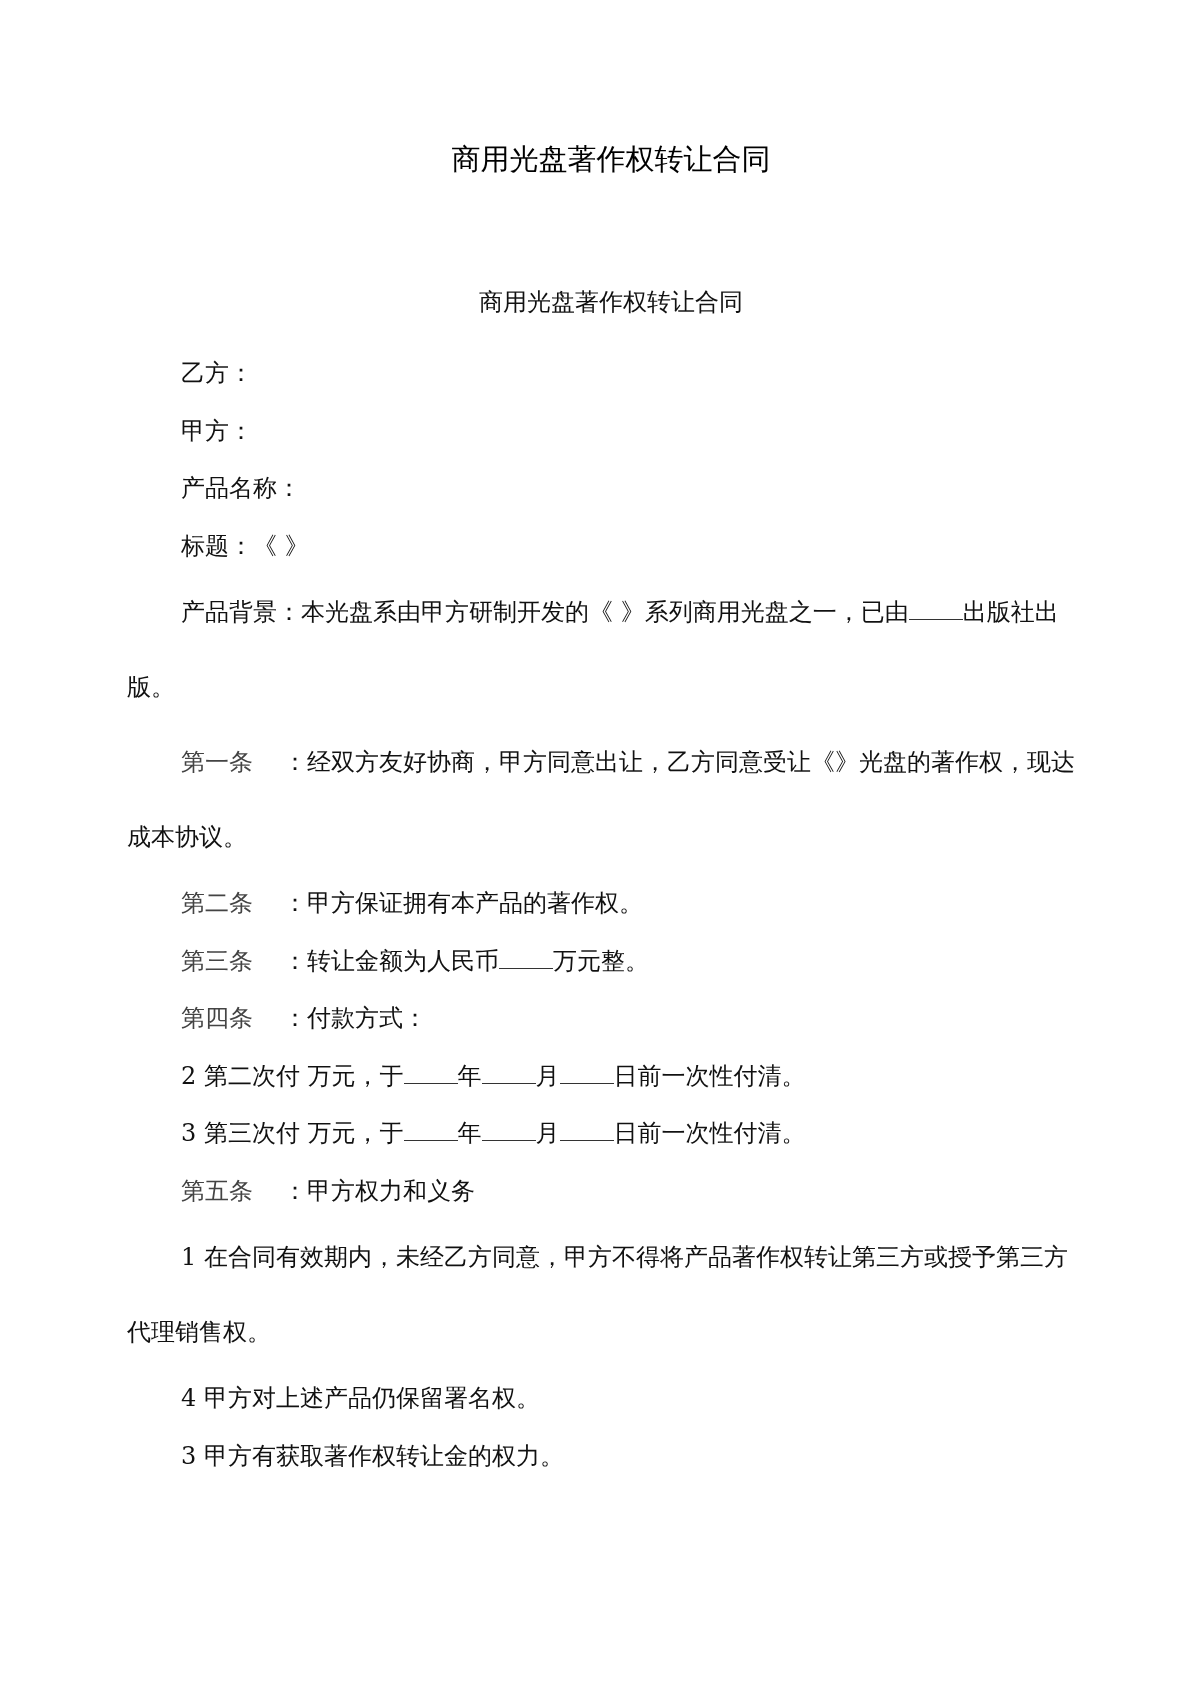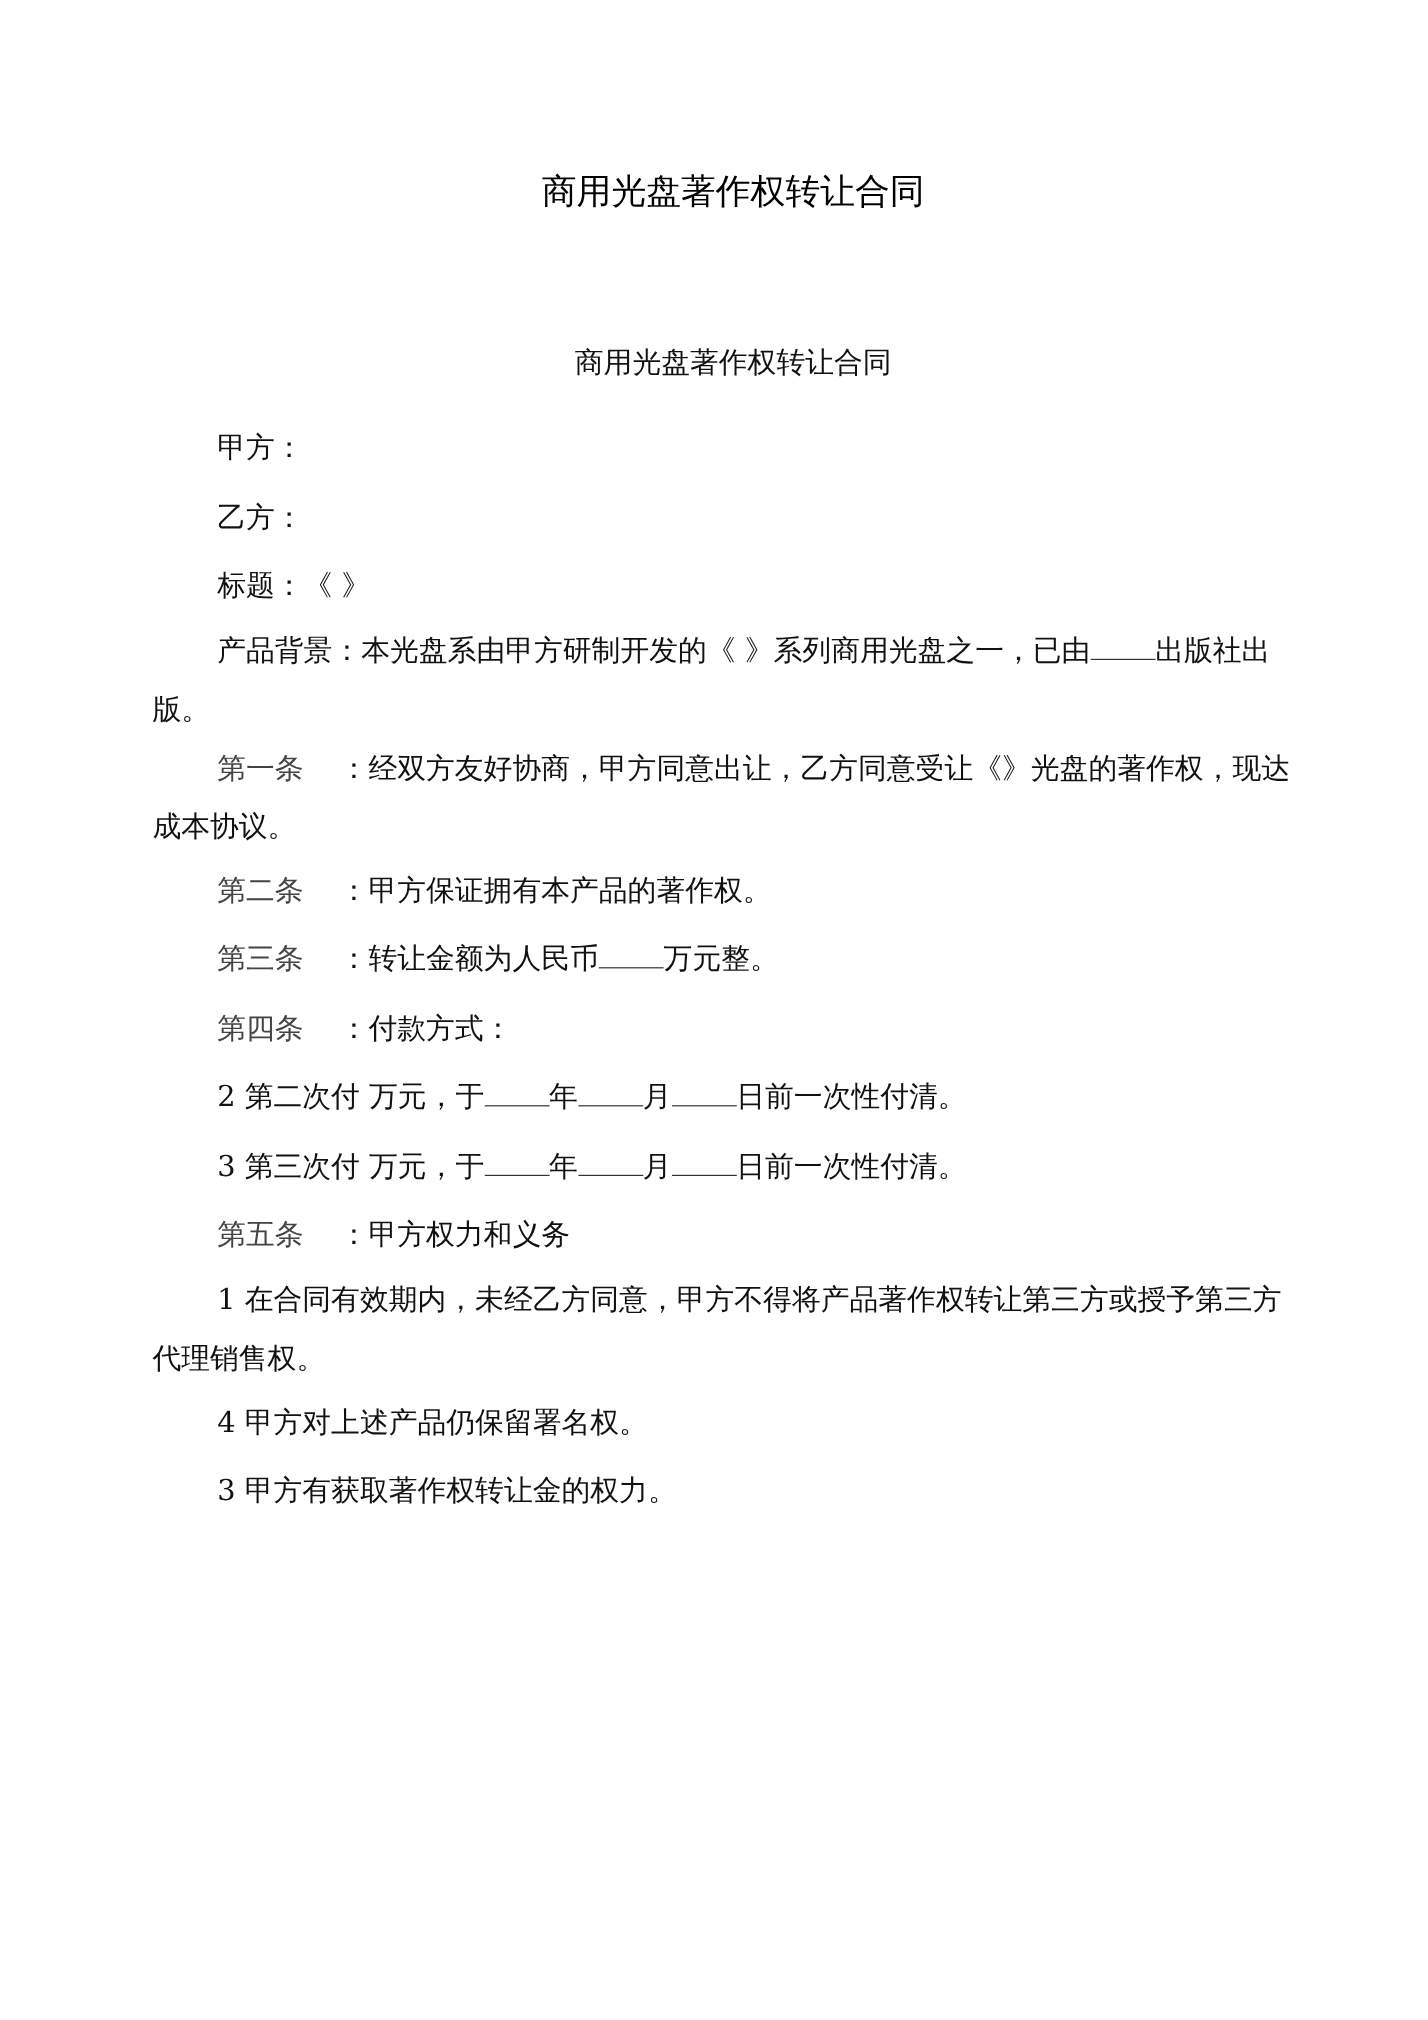--- a/index.html
+++ b/index.html
@@ -48,21 +48,21 @@
       width: 960px;
       font-size: 24px;
       line-height: 57.5px;
     }
     .para {
       margin: 0;
       text-indent: 54px;
       white-space: normal;
       word-break: break-all;
     }
-    .para.wrap { line-height: 49px; }
+    .para.wrap { line-height: 75px; }
     .article-label {
       color: #444;
       text-align: center;
     }
     .article-gap {
       display: inline-block;
       width: 30px;
     }
     .blank {
       display: inline-block;
@@ -75,22 +75,23 @@
 <body>
 
 <div class="page">
 
   <div class="main-title">商用光盘著作权转让合同</div>
 
   <div class="sub-title">商用光盘著作权转让合同</div>
 
   <div class="body">
 
+    <p class="para">乙方：</p>
     <p class="para">甲方：</p>
-    <p class="para">乙方：</p>
+    <p class="para">产品名称：</p>
     <p class="para">标题：《 》</p>
 
     <p class="para wrap"><span>产品背景：本光盘系由甲方研制开发的《 》系列商用光盘之一，已由</span><span class="blank" style="width:54px"></span><span>出版社出版。</span></p>
 
     <p class="para wrap"><span class="article-label">第一条</span><span class="article-gap"></span><span>：经双方友好协商，甲方同意出让，乙方同意受让《》光盘的著作权，现达成本协议。</span></p>
 
     <p class="para"><span class="article-label">第二条</span><span class="article-gap"></span><span>：甲方保证拥有本产品的著作权。</span></p>
 
     <p class="para"><span class="article-label">第三条</span><span class="article-gap"></span><span>：转让金额为人民币</span><span class="blank" style="width:54px"></span><span>万元整。</span></p>
 

